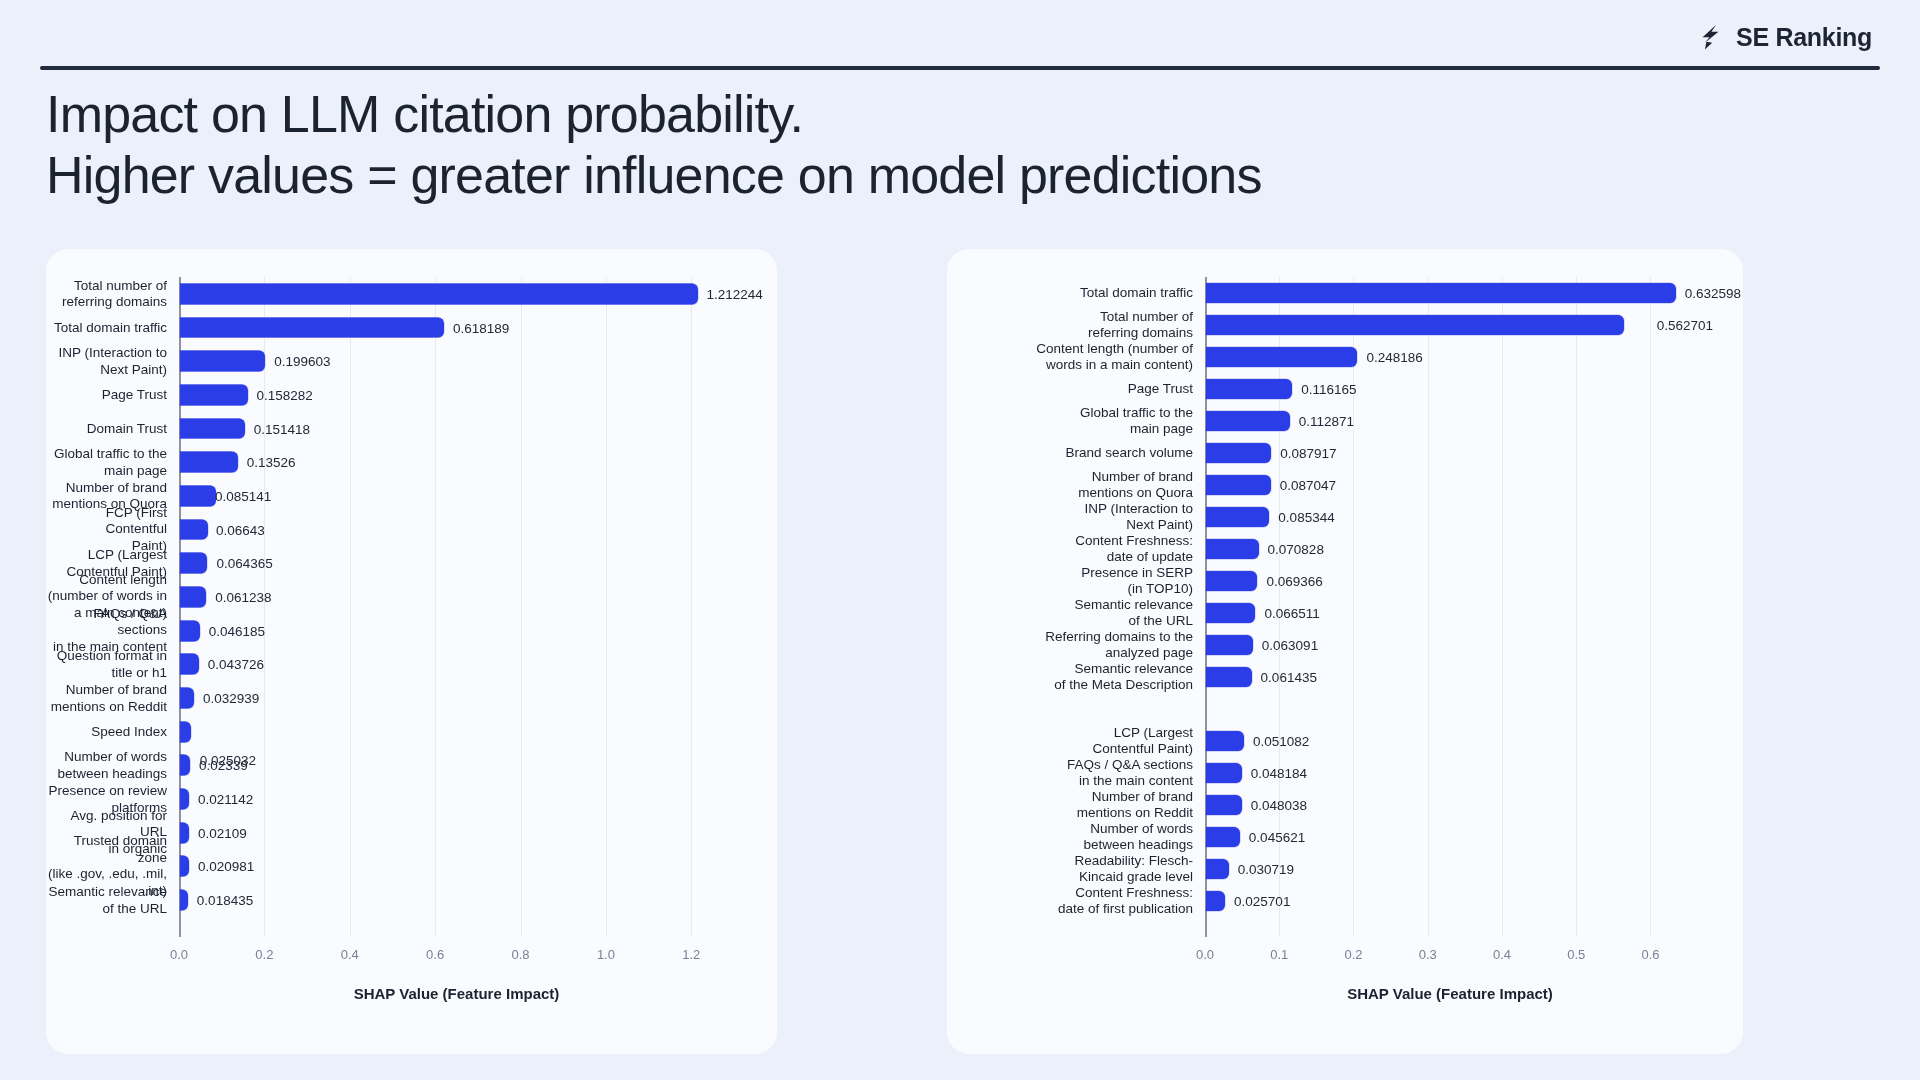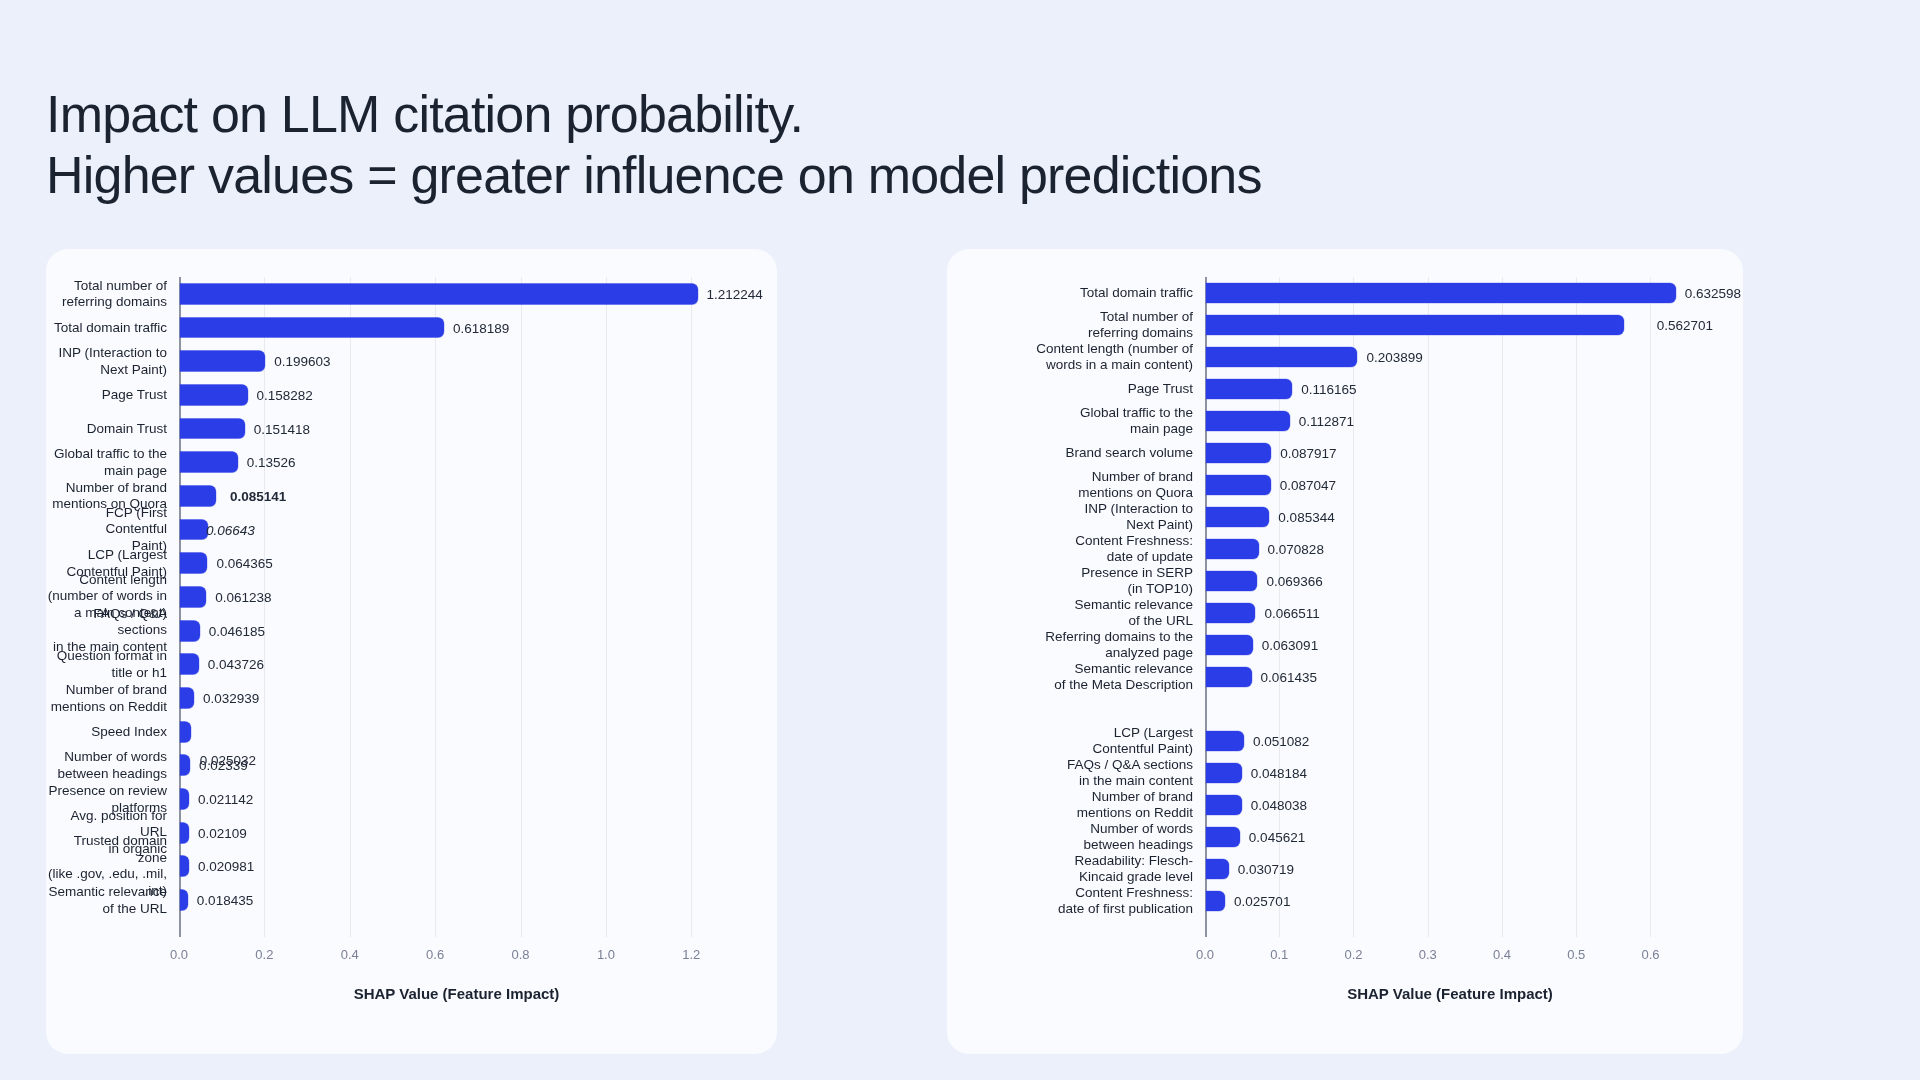--- a/index.html
+++ b/index.html
@@ -82,20 +82,30 @@
   .xlabel {
     position:absolute; width:100%; text-align:center;
     font-size:15px; font-weight:600; color:#1b2230;
   }
 </style>
 </head>
 <body>
 
 <div class="page">
 
+  <div class="header">
+    <div class="logo-wrap">
+      <svg class="logo-mark" viewBox="0 0 32 32">
+        <path d="M21.5 3 L7 16.2 L14.4 16.2 L9.5 22.2 L24 10.5 L16.4 10.5 Z" fill="#1d2433"></path>
+        <path d="M11.2 21 L9.5 29.2 L17.2 22.2 Z" fill="#1d2433"></path>
+      </svg>
+      <span class="logo-text">SE Ranking</span>
+    </div>
+    <div class="header-rule"></div>
+  </div>
 
   <h1 class="title">Impact on LLM citation probability.
 Higher values = greater influence on model predictions</h1>
 
   <div class="card left">
     <div class="plot" id="plot-0" style="left: 133px; top: 28px; width: 555px; height: 640px;">
         <div class="grid-line" style="left: 85.3846px; height: 660px;"></div>
         <div class="grid-line" style="left: 170.769px; height: 660px;"></div>
         <div class="grid-line" style="left: 256.154px; height: 660px;"></div>
         <div class="grid-line" style="left: 341.538px; height: 660px;"></div>
@@ -132,27 +142,27 @@
         <div class="row" style="top: 168.421px; height: 33.6842px;">
           <div class="cat-label" style="left: -137px; width: 125px; white-space: pre-line;">Global traffic to the
 main page</div>
           <div class="bar" style="left: 1px; width: 57.7456px; height: 20.8842px;"></div>
           <div class="val-label" style="left: 67.7456px;">0.13526</div>
         </div>
         <div class="row" style="top: 202.105px; height: 33.6842px;">
           <div class="cat-label" style="left: -137px; width: 125px; white-space: pre-line;">Number of brand
 mentions on Quora</div>
           <div class="bar" style="left: 1px; width: 36.3487px; height: 20.8842px;"></div>
-          <div class="val-label" style="left: 51px; font-weight: bold;">0.085141</div>
+          <div class="val-label" style="left: 36px;">0.085141</div>
         </div>
         <div class="row" style="top: 235.789px; height: 33.6842px;">
           <div class="cat-label" style="left: -137px; width: 125px; white-space: pre-line;">FCP (First Contentful
 Paint)</div>
           <div class="bar" style="left: 1px; width: 28.3605px; height: 20.8842px;"></div>
-          <div class="val-label" style="left: 27px; font-style: italic;">0.06643</div>
+          <div class="val-label" style="left: 37px;">0.06643</div>
         </div>
         <div class="row" style="top: 269.474px; height: 33.6842px;">
           <div class="cat-label" style="left: -137px; width: 125px; white-space: pre-line;">LCP (Largest
 Contentful Paint)</div>
           <div class="bar" style="left: 1px; width: 27.4789px; height: 20.8842px;"></div>
           <div class="val-label" style="left: 37.4789px;">0.064365</div>
         </div>
         <div class="row" style="top: 303.158px; height: 33.6842px;">
           <div class="cat-label" style="left: -137px; width: 125px; white-space: pre-line;">Content length
 (number of words in
@@ -242,21 +252,21 @@
         <div class="row" style="top: 32px; height: 32px;">
           <div class="cat-label" style="left: -262px; width: 250px; white-space: pre-line;">Total number of
 referring domains</div>
           <div class="bar" style="left: 1px; width: 417.763px; height: 19.84px;"></div>
           <div class="val-label" style="left: 427.763px; padding-left: 24px;">0.562701</div>
         </div>
         <div class="row" style="top: 64px; height: 32px;">
           <div class="cat-label" style="left: -262px; width: 250px; white-space: pre-line;">Content length (number of
 words in a main content)</div>
           <div class="bar" style="left: 1px; width: 151.38px; height: 19.84px;"></div>
-          <div class="val-label" style="left: 161.38px;">0.203899</div>
+          <div class="val-label" style="left: 161.38px;">0.248186</div>
         </div>
         <div class="row" style="top: 96px; height: 32px;">
           <div class="cat-label" style="left: -262px; width: 250px; white-space: pre-line;">Page Trust</div>
           <div class="bar" style="left: 1px; width: 86.2437px; height: 19.84px;"></div>
           <div class="val-label" style="left: 96.2437px;">0.116165</div>
         </div>
         <div class="row" style="top: 128px; height: 32px;">
           <div class="cat-label" style="left: -262px; width: 250px; white-space: pre-line;">Global traffic to the
 main page</div>
           <div class="bar" style="left: 1px; width: 83.7982px; height: 19.84px;"></div>

